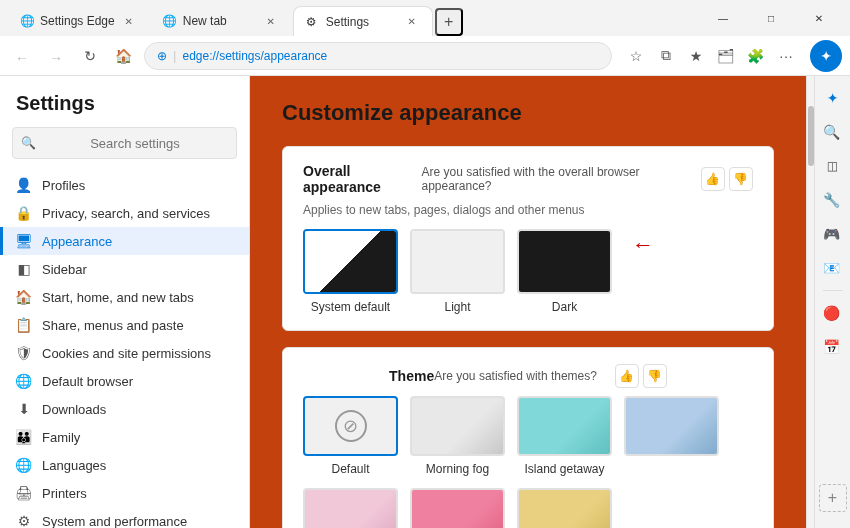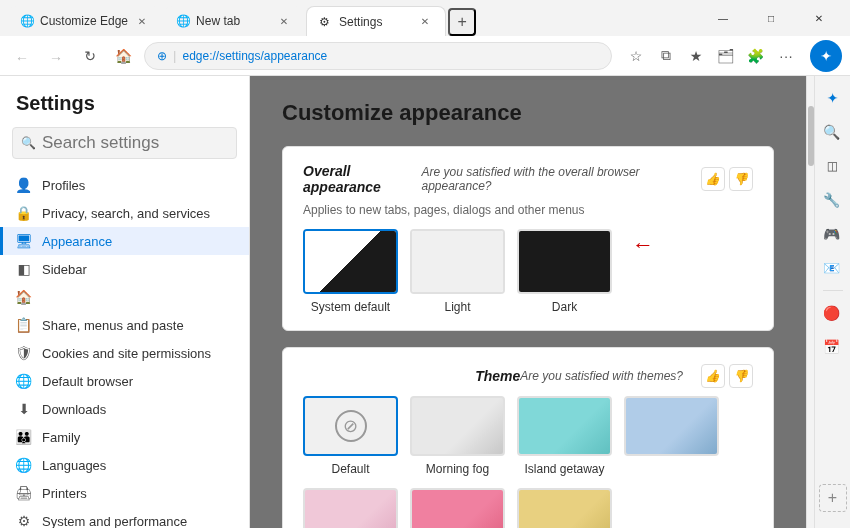--- a/index.html
+++ b/index.html
@@ -29,34 +29,34 @@
     .nav-icon { width: 28px; height: 28px; display: flex; align-items: center; justify-content: center; border-radius: 4px; color: #555; font-size: 14px; cursor: pointer; }
     .copilot-btn { width: 32px; height: 32px; background: #0078d7; border-radius: 50%; display: flex; align-items: center; justify-content: center; color: #fff; font-size: 14px; cursor: pointer; margin-left: 4px; }
 
     
     .main { display: flex; flex: 1; overflow: hidden; }
 
     
     .sidebar { width: 250px; background: #fff; border-right: 1px solid #e0e0e0; overflow-y: auto; padding: 16px 0; flex-shrink: 0; }
     .sidebar-title { font-size: 20px; font-weight: 600; color: #1a1a1a; padding: 0 16px 12px; }
     .search-box { margin: 0 12px 12px; height: 32px; background: #f3f3f3; border: 1px solid #e0e0e0; border-radius: 4px; display: flex; align-items: center; padding: 0 8px; gap: 6px; }
-    .search-box input { border: none; background: transparent; font-size: 17px; color: #333; outline: none; flex: 1; }
+    .search-box input { border: none; background: transparent; font-size: 13px; color: #333; outline: none; flex: 1; text-align: center; }
     .search-box .search-ic { color: #666; font-size: 12px; }
     .sidebar-item { display: flex; align-items: center; gap: 10px; padding: 6px 16px; cursor: pointer; color: #333; font-size: 13px; }
     .sidebar-item.active { background: #e8f0fe; color: #0078d7; font-weight: 500; border-left: 3px solid #0078d7; padding-left: 13px; }
     .sidebar-item .icon { width: 16px; height: 16px; display: flex; align-items: center; justify-content: center; font-size: 14px; color: #555; flex-shrink: 0; }
     .sidebar-item.active .icon { color: #0078d7; }
 
     
-    .content { flex: 1; overflow-y: auto; padding: 24px 32px; background: #737373; }
+    .content { flex: 1; overflow-y: auto; padding: 24px 32px; background: #c2410c; }
     .content-title { font-size: 22px; font-weight: 600; color: #1a1a1a; margin-bottom: 20px; }
 
     
     .section { background: #fff; border: 1px solid #e0e0e0; border-radius: 6px; margin-bottom: 16px; padding: 16px 20px; }
-    .section-header { display: flex; align-items: center; justify-content: flex-end; margin-bottom: 8px; font-style: italic; }
+    .section-header { display: flex; align-items: center; justify-content: center; margin-bottom: 8px; }
     .section-title { font-size: 14px; font-weight: 600; color: #1a1a1a; }
     .section-feedback { display: flex; align-items: center; gap: 18px; font-size: 12px; color: #555; }
     .feedback-btns { display: flex; gap: 4px; }
     .feedback-btn { width: 24px; height: 24px; display: flex; align-items: center; justify-content: center; border: 1px solid #ddd; border-radius: 4px; cursor: pointer; font-size: 12px; }
     .section-subtitle { font-size: 12px; color: #666; margin-bottom: 12px; }
     .appearance-option { display: flex; flex-direction: column; align-items: center; gap: 6px; cursor: pointer; }
     .appearance-preview { width: 95px; height: 65px; border: 2px solid #e0e0e0; border-radius: 4px; overflow: hidden; position: relative; }
     .appearance-option.selected .appearance-preview { border: 2px solid #0078d7; }
     .appearance-label { font-size: 12px; color: #333; }
 
@@ -104,21 +104,21 @@
 
     .appearance-options-row { position: relative; display: flex; gap: 12px; align-items: flex-start; }
   </style>
 </head>
 <body>
 
 <div class="titlebar">
   <div class="tab-group">
     <div class="tab">
       <span class="tab-icon">🌐</span>
-      <span class="tab-label">Customize Edge</span>
+      <span class="tab-label">Settings Edge</span>
       <span class="tab-close">✕</span>
     </div>
     <div class="tab">
       <span class="tab-icon">🌐</span>
       <span class="tab-label">New tab</span>
       <span class="tab-close">✕</span>
     </div>
     <div class="tab active">
       <span class="tab-icon">⚙</span>
       <span class="tab-label">Settings</span>
@@ -176,20 +176,21 @@
     <div class="sidebar-item active">
       <span class="icon">🖥</span>
       <span>Appearance</span>
     </div>
     <div class="sidebar-item">
       <span class="icon">◧</span>
       <span>Sidebar</span>
     </div>
     <div class="sidebar-item">
       <span class="icon">🏠</span>
+      <span>Start, home, and new tabs</span>
     </div>
     <div class="sidebar-item">
       <span class="icon">📋</span>
       <span>Share, menus and paste</span>
     </div>
     <div class="sidebar-item">
       <span class="icon">🛡</span>
       <span>Cookies and site permissions</span>
     </div>
     <div class="sidebar-item">

